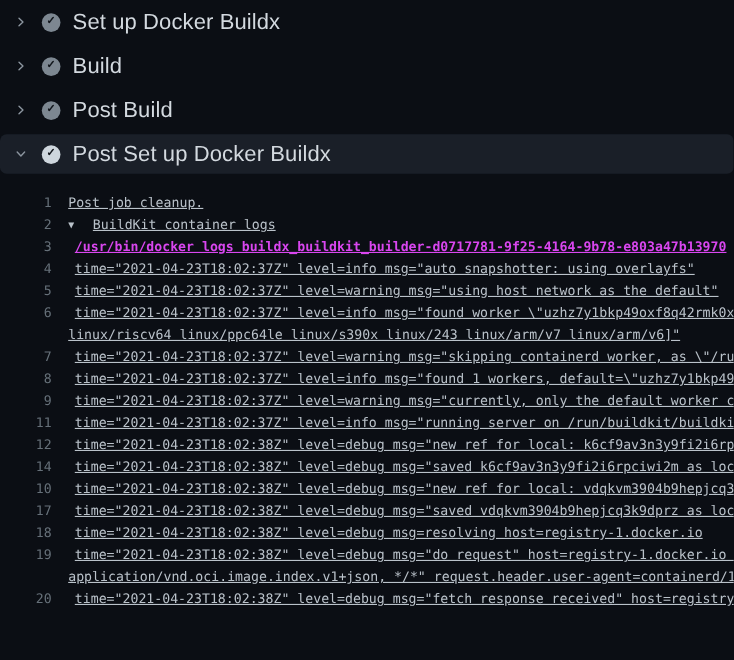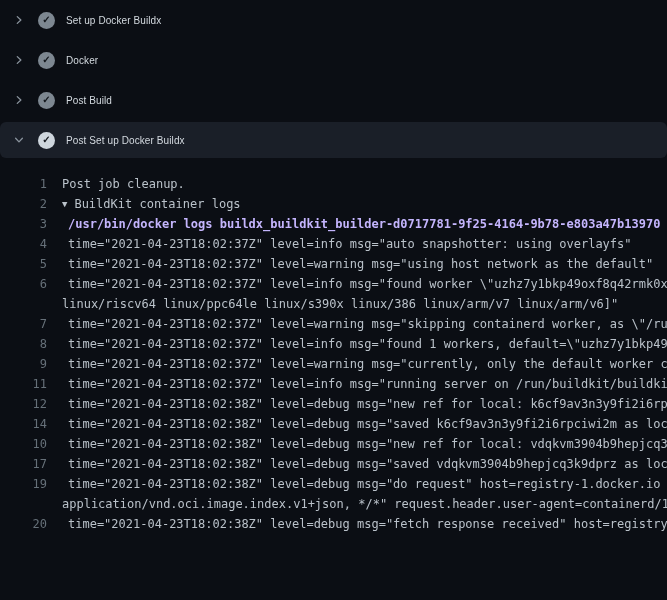--- a/index.html
+++ b/index.html
@@ -25,43 +25,43 @@
   }
   .check {
     width: 17px; height: 17px; border-radius: 50%;
     background: #7d8791; color: #10141a;
     display: flex; align-items: center; justify-content: center;
     font-size: 10px; font-weight: bold; line-height: 1;
     margin-right: 11px; flex: 0 0 17px;
   }
   .section.expanded .check { background: #ced6dd; }
   .section-label {
-    color: #d3d9df; font-size: 10px; font-weight: 500;
+    color: #d3d9df; font-size: 20px; font-weight: 500;
     letter-spacing: 0.1px; white-space: pre;
   }
   .log-viewer {
     padding-top: 14px;
     font-family: "DejaVu Sans Mono", "Liberation Mono", monospace;
     font-size: 12px; line-height: 20px;
   }
   .log-row { height: 20px; display: flex; white-space: pre; }
   .log-num {
     flex: 0 0 47px; width: 47px; text-align: right;
     color: #667079; cursor: pointer;
   }
-  .log-text { color: #bac2ca; }
+  .log-text { color: #bac2ca; text-decoration: underline; }
   .indent-base > .log-text { padding-left: 15px; }
   .indent-nested > .log-text { padding-left: 21px; }
-  .style-command > .log-text { color: #c4b5fd; font-weight: bold; }
+  .style-command > .log-text { color: #d946ef; font-weight: bold; }
   .style-group > .log-text { cursor: pointer; }
   .tri {
     display: inline-block; font-size: 9px; color: #bac2ca;
     transform: translateY(-1px);
   }
-  .group-label { margin-left: 7px; }
+  .group-label { margin-left: 17px; }
 </style>
 </head>
 <body>
 
 <div class="steps-list">
     <div class="section">
       <span class="chevron">
         <svg viewBox="0 0 16 16" width="12" height="12">
           <path d="M5.7 3.5 L10.5 8 L5.7 12.5" fill="none" stroke="currentColor" stroke-width="1.7" stroke-linecap="round" stroke-linejoin="round"></path>
         </svg>
@@ -73,21 +73,21 @@
     </div>
     <div class="section">
       <span class="chevron">
         <svg viewBox="0 0 16 16" width="12" height="12">
           <path d="M5.7 3.5 L10.5 8 L5.7 12.5" fill="none" stroke="currentColor" stroke-width="1.7" stroke-linecap="round" stroke-linejoin="round"></path>
         </svg>
       </span>
       <span class="check">
         <span>✓</span>
       </span>
-      <span class="section-label">Docker</span>
+      <span class="section-label">Build</span>
     </div>
     <div class="section">
       <span class="chevron">
         <svg viewBox="0 0 16 16" width="12" height="12">
           <path d="M5.7 3.5 L10.5 8 L5.7 12.5" fill="none" stroke="currentColor" stroke-width="1.7" stroke-linecap="round" stroke-linejoin="round"></path>
         </svg>
       </span>
       <span class="check">
         <span>✓</span>
       </span>
@@ -105,25 +105,26 @@
       <span class="section-label">Post Set up Docker Buildx</span>
     </div>
   </div>
 <div class="log-viewer">
     <div class="log-row indent-base style-plain"><span class="log-num">1</span><span class="log-text">Post job cleanup.</span></div>
     <div class="log-row indent-base style-group"><span class="log-num">2</span><span class="log-text"><span class="tri">▼</span><span class="group-label">BuildKit container logs</span></span></div>
     <div class="log-row indent-nested style-command"><span class="log-num">3</span><span class="log-text">/usr/bin/docker logs buildx_buildkit_builder-d0717781-9f25-4164-9b78-e803a47b13970</span></div>
     <div class="log-row indent-nested style-plain"><span class="log-num">4</span><span class="log-text">time="2021-04-23T18:02:37Z" level=info msg="auto snapshotter: using overlayfs"</span></div>
     <div class="log-row indent-nested style-plain"><span class="log-num">5</span><span class="log-text">time="2021-04-23T18:02:37Z" level=warning msg="using host network as the default"</span></div>
     <div class="log-row indent-nested style-plain"><span class="log-num">6</span><span class="log-text">time="2021-04-23T18:02:37Z" level=info msg="found worker \"uzhz7y1bkp49oxf8q42rmk0xj</span></div>
-    <div class="log-row indent-base style-plain"><span class="log-num"></span><span class="log-text">linux/riscv64 linux/ppc64le linux/s390x linux/386 linux/arm/v7 linux/arm/v6]"</span></div>
+    <div class="log-row indent-base style-plain"><span class="log-num"></span><span class="log-text">linux/riscv64 linux/ppc64le linux/s390x linux/243 linux/arm/v7 linux/arm/v6]"</span></div>
     <div class="log-row indent-nested style-plain"><span class="log-num">7</span><span class="log-text">time="2021-04-23T18:02:37Z" level=warning msg="skipping containerd worker, as \"/run</span></div>
     <div class="log-row indent-nested style-plain"><span class="log-num">8</span><span class="log-text">time="2021-04-23T18:02:37Z" level=info msg="found 1 workers, default=\"uzhz7y1bkp49o</span></div>
     <div class="log-row indent-nested style-plain"><span class="log-num">9</span><span class="log-text">time="2021-04-23T18:02:37Z" level=warning msg="currently, only the default worker ca</span></div>
     <div class="log-row indent-nested style-plain"><span class="log-num">11</span><span class="log-text">time="2021-04-23T18:02:37Z" level=info msg="running server on /run/buildkit/buildkit</span></div>
     <div class="log-row indent-nested style-plain"><span class="log-num">12</span><span class="log-text">time="2021-04-23T18:02:38Z" level=debug msg="new ref for local: k6cf9av3n3y9fi2i6rpc</span></div>
     <div class="log-row indent-nested style-plain"><span class="log-num">14</span><span class="log-text">time="2021-04-23T18:02:38Z" level=debug msg="saved k6cf9av3n3y9fi2i6rpciwi2m as loca</span></div>
     <div class="log-row indent-nested style-plain"><span class="log-num">10</span><span class="log-text">time="2021-04-23T18:02:38Z" level=debug msg="new ref for local: vdqkvm3904b9hepjcq3k</span></div>
     <div class="log-row indent-nested style-plain"><span class="log-num">17</span><span class="log-text">time="2021-04-23T18:02:38Z" level=debug msg="saved vdqkvm3904b9hepjcq3k9dprz as loca</span></div>
+    <div class="log-row indent-nested style-plain"><span class="log-num">18</span><span class="log-text">time="2021-04-23T18:02:38Z" level=debug msg=resolving host=registry-1.docker.io</span></div>
     <div class="log-row indent-nested style-plain"><span class="log-num">19</span><span class="log-text">time="2021-04-23T18:02:38Z" level=debug msg="do request" host=registry-1.docker.io r</span></div>
     <div class="log-row indent-base style-plain"><span class="log-num"></span><span class="log-text">application/vnd.oci.image.index.v1+json, */*" request.header.user-agent=containerd/1.4</span></div>
     <div class="log-row indent-nested style-plain"><span class="log-num">20</span><span class="log-text">time="2021-04-23T18:02:38Z" level=debug msg="fetch response received" host=registry-</span></div>
   </div>
 
 </body></html>

